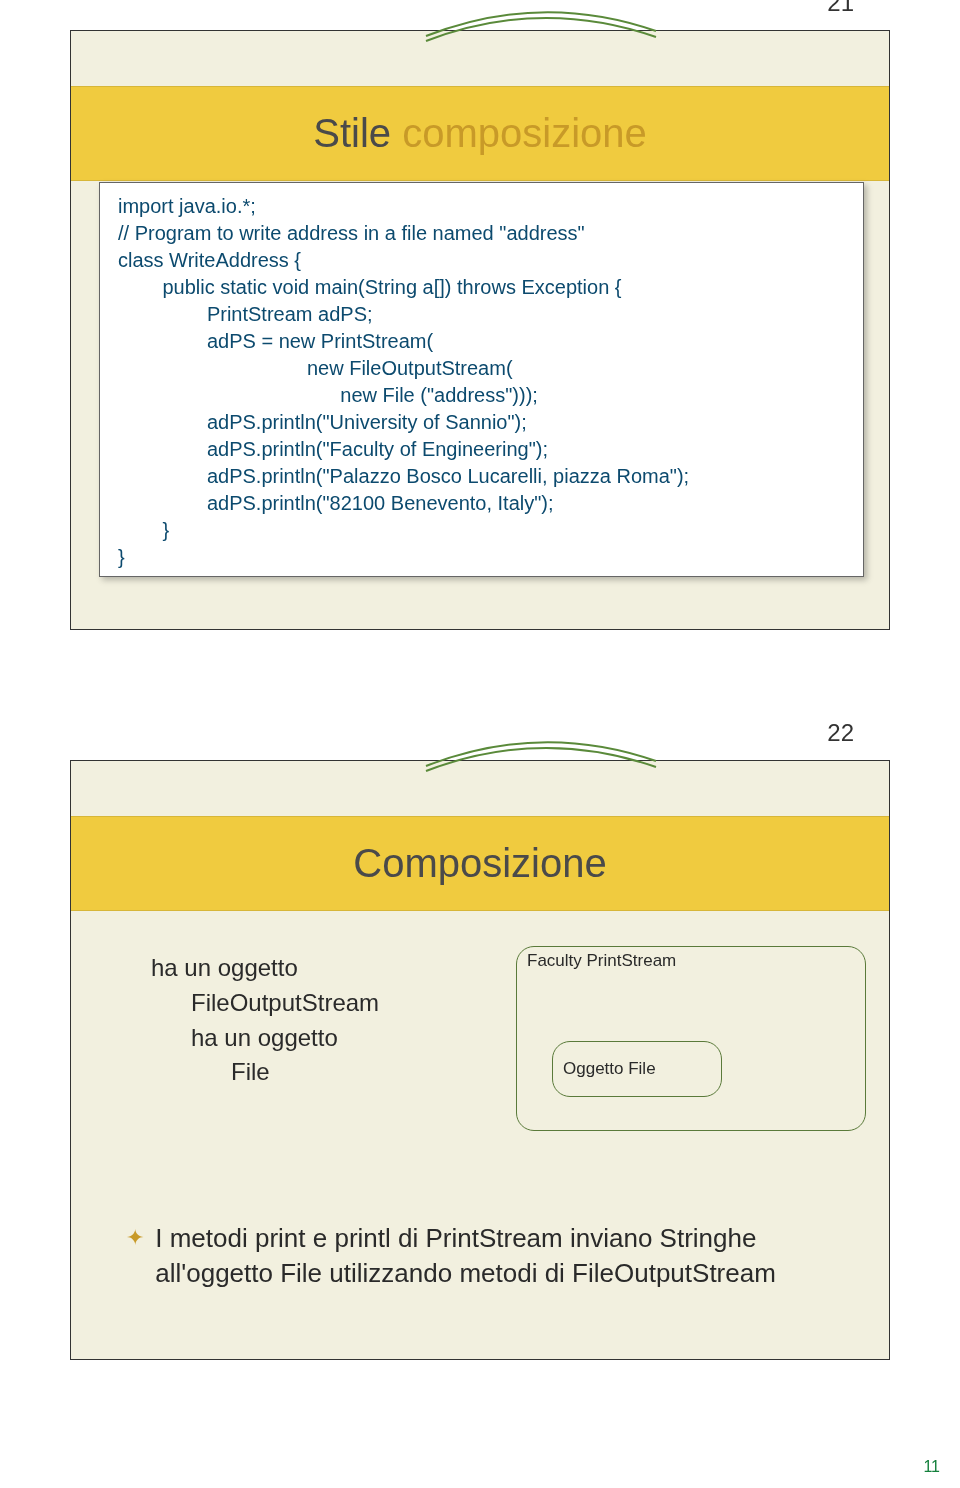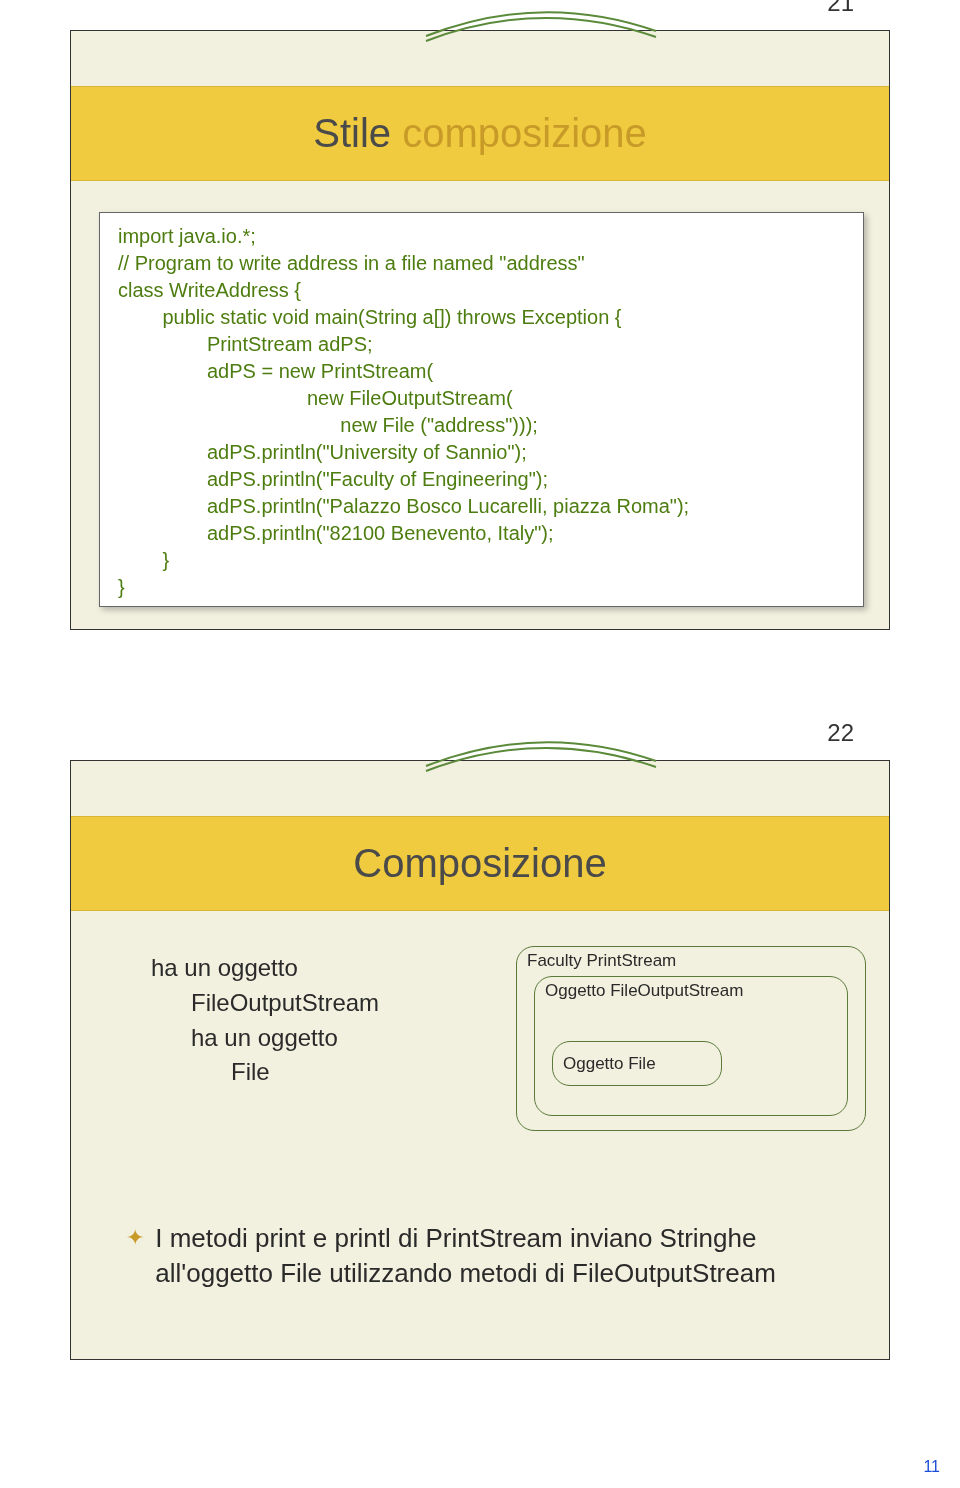--- a/index.html
+++ b/index.html
@@ -49,31 +49,31 @@
     transform: translateX(-50%);
     top: 24px;
     font-size: 40px;
     color: #4a4a4a;
     white-space: nowrap;
   }
   .title .highlight { color: #c89a28; }
 
   .code-box {
     position: absolute;
-    top: 181px;
+    top: 151px;
     left: 28px;
     width: 765px;
     height: 395px;
     background: #fff;
     border: 1px solid #666;
     box-shadow: 3px 3px 6px rgba(0,0,0,0.25);
     padding: 10px 18px;
     font-size: 20px;
     line-height: 1.35;
-    color: #4d7c0f;
+    color: #0c4a6e;
     white-space: pre;
     overflow: hidden;
   }
 
   .body-area {
     position: absolute;
     top: 190px;
     left: 40px;
     width: 740px;
   }
@@ -98,21 +98,21 @@
     position: absolute;
     border: 1.5px solid #5a7a3a;
     border-radius: 18px;
     background: #f2f0df;
     font-size: 17px;
     color: #2a2a2a;
     padding: 4px 10px;
   }
   .rb-outer { left: 0; top: 0; width: 350px; height: 185px; }
   .rb-mid   { left: 18px; top: 30px; width: 314px; height: 140px; }
-  .rb-inner { left: 36px; top: 95px; width: 170px; height: 45px; display:flex; align-items:center; }
+  .rb-inner { left: 36px; top: 95px; width: 170px; height: 56px; display:flex; align-items:center; }
 
   .bottom-block {
     position: absolute;
     top: 460px;
     left: 55px;
     width: 720px;
     font-size: 26px;
     color: #2a2a2a;
     line-height: 1.35;
   }
@@ -125,21 +125,21 @@
     position: relative;
     top: 2px;
   }
   .bottom-text { display: inline-block; width: 690px; vertical-align: top; }
 
   .footer-num {
     position: absolute;
     bottom: 12px;
     right: 20px;
     font-size: 16px;
-    color: #1d4ed8;
+    color: #15803d;
   }
 </style>
 </head>
 <body>
 
 <div class="slide slide1">
   <div class="page-num">21</div>
   <svg class="swoosh" viewBox="0 0 240 50">
     <path d="M5 35 Q120 -10 235 30" stroke="#5a8a3a" stroke-width="2" fill="none"></path>
     <path d="M5 40 Q120 -4 235 36" stroke="#5a8a3a" stroke-width="2" fill="none"></path>
@@ -181,23 +181,20 @@
       <div class="lvl2">FileOutputStream</div>
       <div class="lvl2">ha un oggetto</div>
       <div class="lvl3">File</div>
     </div>
   </div>
 
   <div class="diagram">
     <div class="round-box rb-outer">
       <span>Faculty PrintStream</span>
     </div>
-    <div class="round-box rb-mid">
-      <span>Oggetto FileOutputStream</span>
-    </div>
     <div class="round-box rb-inner">
       <span>Oggetto File</span>
     </div>
   </div>
 
   <div class="bottom-block">
     <span class="star-bullet">✦</span>
     <span class="bottom-text">I metodi print e printl di PrintStream inviano Stringhe all'oggetto File utilizzando metodi di FileOutputStream</span>
   </div>
 </div>

